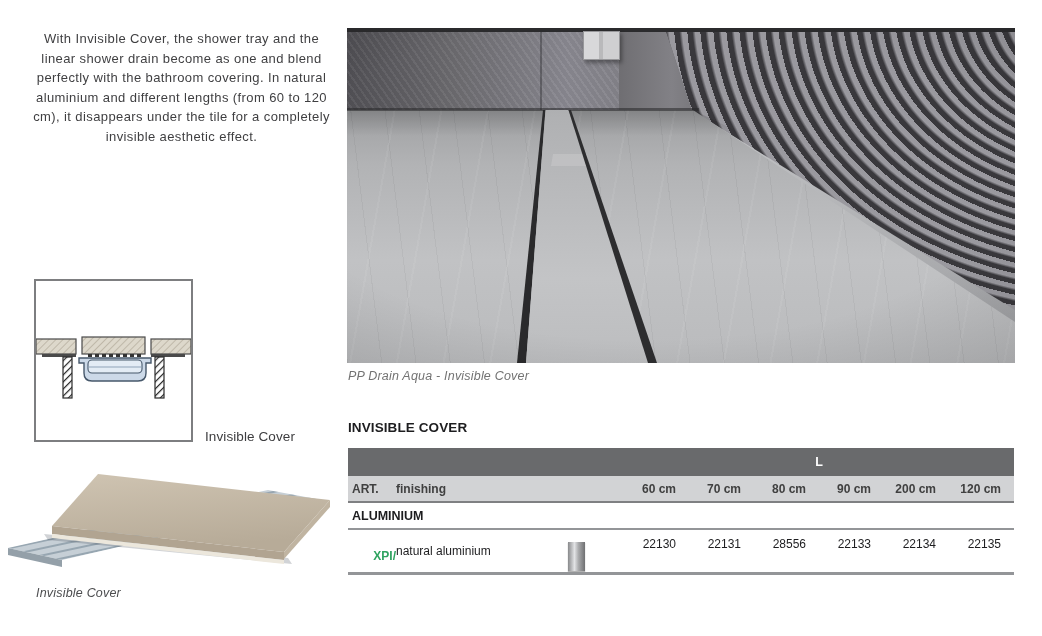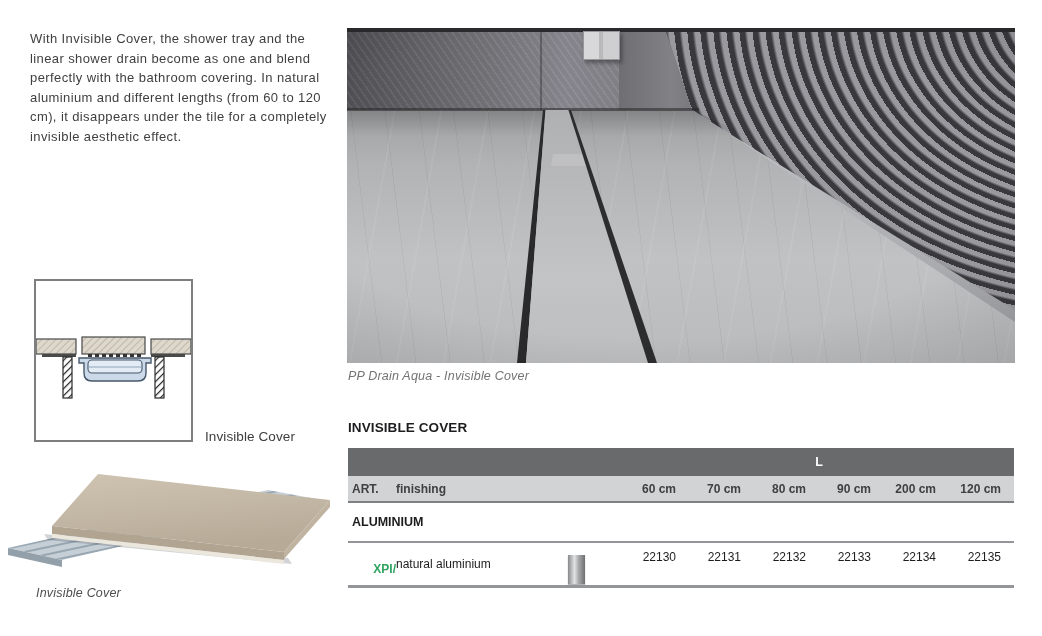--- a/index.html
+++ b/index.html
@@ -6,21 +6,21 @@
   html,body { background:#ffffff; }
   .page {
     position:relative; width:1042px; height:636px; background:#ffffff;
     font-family:"Liberation Sans", sans-serif; color:#1d1d1f; overflow:hidden;
   }
 
   
   .intro {
     position:absolute; left:30px; top:29px; width:303px;
     font-size:13px; line-height:19.5px; letter-spacing:0.4px;
-    text-align:left; color:#3f3f41;
+    text-align:center; color:#3f3f41;
   }
 
   
   .photo { position:absolute; left:347px; top:28px; width:668px; height:335px;
            overflow:hidden; background:#b9babc; }
   .photo > div { position:absolute; }
   .ph-backwall { left:0; top:0; width:356px; height:86px;
     background:
       repeating-linear-gradient(55deg, rgba(255,255,255,0.05) 0 2px, rgba(0,0,0,0.03) 2px 6px),
       linear-gradient(90deg,#525156 0%,#6a696d 28%,#898890 62%,#7b7a7e 100%);
@@ -96,21 +96,21 @@
   col.c-art { width:48px; } col.c-fin { width:172px; } col.c-sw { width:56px; }
   col.c-len { width:65px; }
   tr.hdr-dark th { background:#696a6c; color:#ffffff; font-weight:bold;
     height:28px; text-align:center; font-size:12.5px; }
   tr.hdr-light th { background:#d2d3d5; color:#404040; height:26px;
     font-weight:bold; border-bottom:2px solid #7f8082; }
   tr.hdr-light th.left { text-align:left; }
   tr.hdr-light th.num, td.num { text-align:right; padding-right:13px; }
   th.pad-l, td.pad-l { padding-left:4px;text-align:right; }
   tr.section td { background:#ffffff; font-weight:bold; font-size:12.5px;
-    height:40px; text-align:left; border-bottom:2px solid #939598; padding-left:4px; }
+    height:27px; text-align:left; border-bottom:2px solid #939598; padding-left:4px; }
   tr.data td { height:44px; border-bottom:3px solid #939598; background:#ffffff; }
   td.art { color:#2fa360; font-weight:bold; vertical-align:bottom; padding-bottom:9px; }
   td.fin { vertical-align:top; padding-top:14px;margin-left:46px; }
   td.num { vertical-align:top; padding-top:7px; }
   .swatch { width:17px; height:29px; margin-top:-2px;
     background:linear-gradient(90deg,#88898b 0%,#e2e3e5 38%,#a9aaac 62%,#6f7072 100%);
     box-shadow:0 1px 1px rgba(0,0,0,0.3); }
 </style>
 </head>
 <body>
@@ -239,21 +239,21 @@
         <td colspan="9">ALUMINIUM</td>
       </tr>
       <tr class="data">
         <td class="art pad-l">XPI/</td>
         <td class="fin">natural aluminium</td>
         <td class="fin">
           <div class="swatch"></div>
         </td>
         <td class="num">22130</td>
         <td class="num">22131</td>
-        <td class="num">22132</td>
+        <td class="num">28556</td>
         <td class="num">22133</td>
         <td class="num">22134</td>
         <td class="num">22135</td>
       </tr>
     </tbody>
       </table>
   </div>
 
 </div>
 

